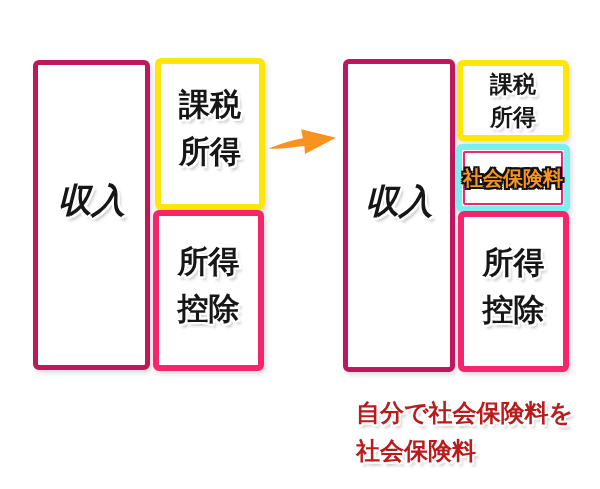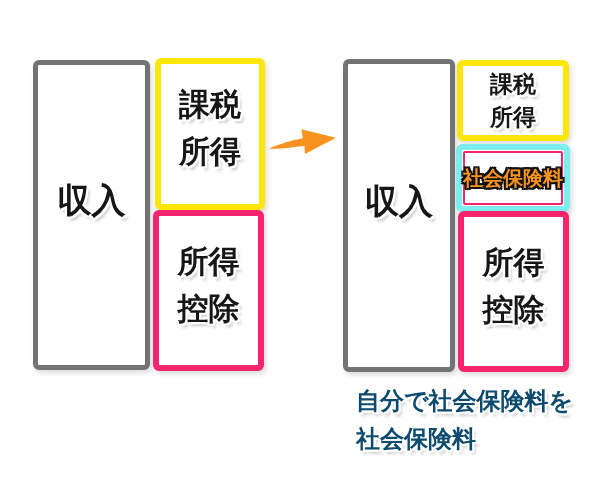--- a/index.html
+++ b/index.html
@@ -5,21 +5,21 @@
   html,body{margin:0;padding:0;background:#fff;}
   #canvas{
     position:relative;width:600px;height:489px;background:#ffffff;overflow:hidden;
     font-family:"DejaVu Sans",sans-serif;
   }
   .box{
     position:absolute;background:#fff;box-sizing:border-box;border-radius:6px;
     display:flex;flex-direction:column;align-items:center;justify-content:center;
     box-shadow:2px 3px 5px rgba(0,0,0,0.14);
   }
-  .border-blue{border:5px solid #737373;}
+  .border-blue{border:5px solid #be185d;font-style:italic;}
   .border-yellow{border:6px solid #ffe60a;}
   .border-pink{border:6px solid #f4256d;}
   .border-cyan{border:6px solid #7deef0;}
   .jp{
     font-weight:bold;color:#161616;text-align:center;
     text-shadow:
       -2px -2px 0 #fff, 2px -2px 0 #fff, -2px 2px 0 #fff, 2px 2px 0 #fff,
       -2px 0 0 #fff, 2px 0 0 #fff, 0 -2px 0 #fff, 0 2px 0 #fff,
       3px 4px 3px rgba(0,0,0,0.22);
   }
@@ -34,22 +34,22 @@
       -2px -2px 0 #101010, 2px -2px 0 #101010, -2px 2px 0 #101010, 2px 2px 0 #101010,
       -2px 0 0 #101010, 2px 0 0 #101010, 0 -2px 0 #101010, 0 2px 0 #101010;
     position:relative;z-index:2;
   }
   .inner-pink{
     position:absolute;left:1px;right:1px;top:1px;bottom:1px;
     border:2px solid #f4256d;border-radius:2px;z-index:1;
   }
   .arrow-wrap{position:absolute;left:266px;top:118px;width:78px;height:44px;transform:rotate(-4deg);}
   .caption{
-    position:absolute;left:356px;top:382px;width:240px;
-    font-weight:bold;font-size:24px;line-height:38px;color:#0c4a6e;text-align:left;
+    position:absolute;left:356px;top:394px;width:240px;
+    font-weight:bold;font-size:24px;line-height:38px;color:#b91c1c;text-align:left;
     text-shadow:
       -2px -2px 0 #fff, 2px -2px 0 #fff, -2px 2px 0 #fff, 2px 2px 0 #fff,
       -2px 0 0 #fff, 2px 0 0 #fff, 0 -2px 0 #fff, 0 2px 0 #fff,
       3px 4px 3px rgba(0,0,0,0.22);
   }
 </style>
 </head>
 <body>
 
 <div id="canvas">

